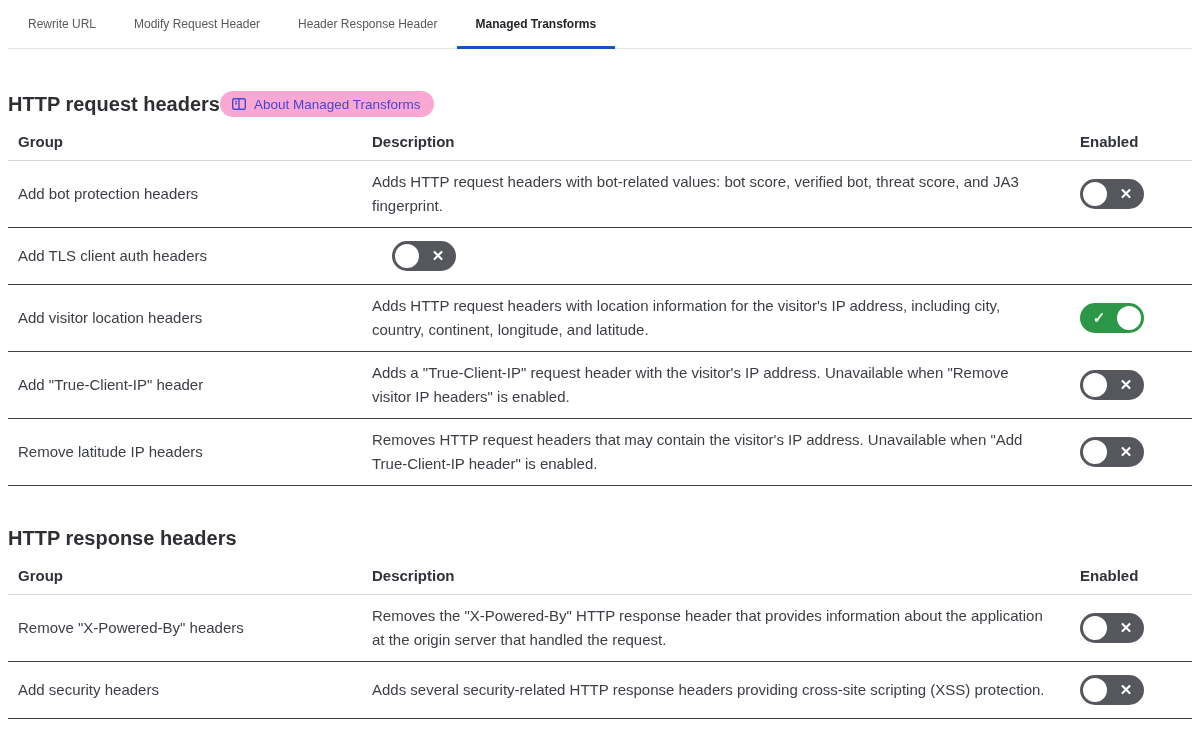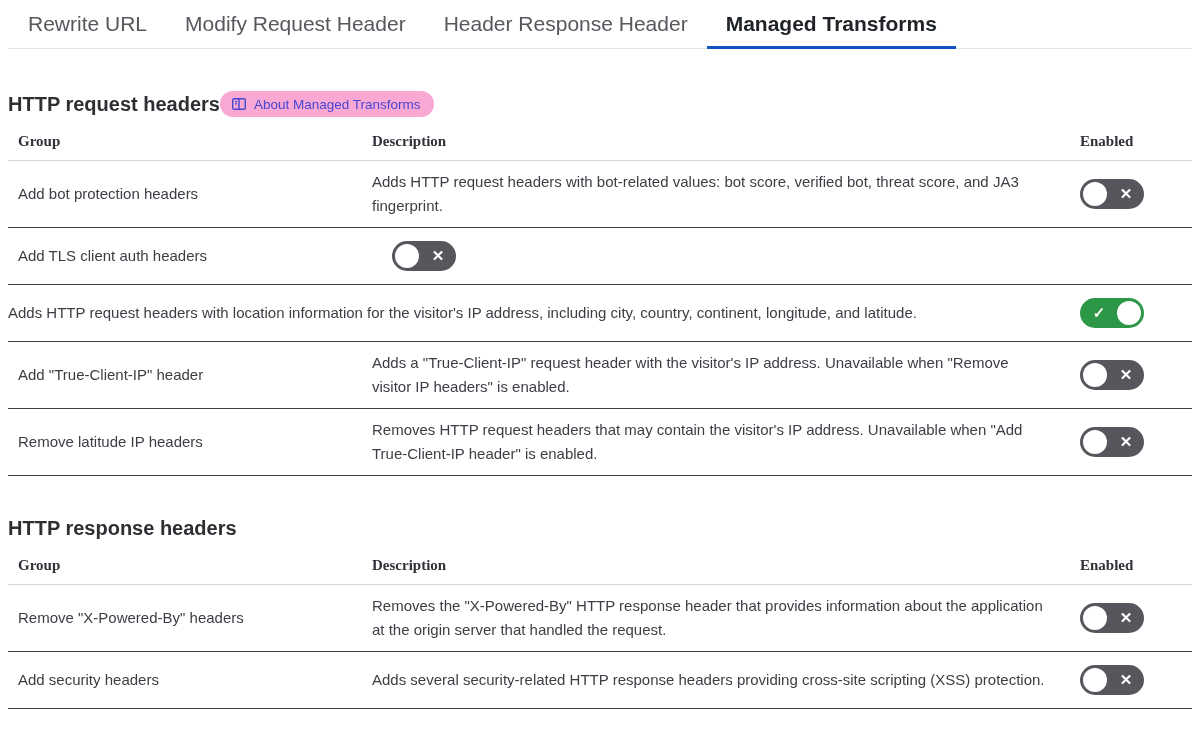--- a/index.html
+++ b/index.html
@@ -1,28 +1,28 @@
 <!DOCTYPE html>
 <html><head>
 <meta charset="utf-8">
 <style>
   html,body{margin:0;padding:0;background:#fff;}
   body{width:1200px;height:742px;overflow:hidden;font-family:"Liberation Sans",sans-serif;color:#3b3e44;}
   .tabbar{display:flex;align-items:stretch;height:48px;margin:0 8px;border-bottom:1px solid #e3e3e3;padding-left:1px;}
-  .tab{display:flex;align-items:center;padding:0 19px;font-size:21px;color:#56585e;cursor:pointer;position:relative;white-space:nowrap;}
+  .tab{display:flex;align-items:center;padding:0 19px;font-size:12px;color:#56585e;cursor:pointer;position:relative;white-space:nowrap;}
   .tab.active{color:#1f2226;font-weight:600;}
   .tab.active::after{content:"";position:absolute;left:0;right:0;bottom:-1px;height:3px;background:#0f56c3;}
   .content{padding:0 8px;}
   .section-head{display:flex;align-items:center;gap:0;margin-top:41px;height:28px;}
   .section-head h2{font-size:20px;font-weight:700;color:#2d2f33;margin:0;line-height:28px;}
   .badge{display:inline-flex;align-items:center;gap:7px;background:#f9a8d4;color:#4646d3;border-radius:14px;padding:5px 13px 5px 11px;font-size:13.5px;cursor:pointer;text-decoration:none;}
   .badge svg{display:block;}
   .table{margin-top:12px;}
   .thead{display:flex;border-bottom:1px solid #d6d6d6;}
-  .th{font-size:15px;font-weight:700;color:#2f3238;padding:3px 0 10px 0;box-sizing:border-box;font-family:Liberation Serif, serif;}
+  .th{font-size:15px;font-weight:700;color:#2f3238;padding:3px 0 10px 0;box-sizing:border-box;}
   .col-group{flex:0 0 364px;padding-left:10px;}
   .col-desc{flex:1 1 auto;padding-right:10px;}
   .col-enabled{flex:0 0 132px;padding-left:20px;}
   .trow{display:flex;align-items:center;min-height:56px;border-bottom:1px solid #404040;}
   .cell{box-sizing:border-box;font-size:15px;line-height:24px;color:#3b3e44;}
   .cell.col-desc{padding-top:9px;padding-bottom:9px;}
   .cell a{color:#1d5fc4;text-decoration:underline;text-underline-offset:3px;}
   .ext-icon{display:inline-block;vertical-align:-2px;margin-left:4px;}
   .toggle{position:relative;width:64px;height:30px;border-radius:15px;border:none;padding:0;cursor:pointer;display:block;}
   .toggle.off{background:#55575c;}
@@ -81,20 +81,21 @@
         <div class="trow">
           <div class="cell col-group">Add TLS client auth headers</div>
           <div class="cell col-enabled">
             <button class="toggle off">
               <span class="knob"></span>
               <span class="mark">✕</span>
             </button>
           </div>
         </div>
         <div class="trow">
+          <div class="cell col-group">Add visitor location headers</div>
           <div class="cell col-desc">Adds HTTP request headers with location information for the visitor's IP address, including city, country, continent, longitude, and latitude.</div>
           <div class="cell col-enabled">
             <button class="toggle on">
               <span class="knob"></span>
               <span class="mark">✓</span>
             </button>
           </div>
         </div>
         <div class="trow">
           <div class="cell col-group">Add "True-Client-IP" header</div>

